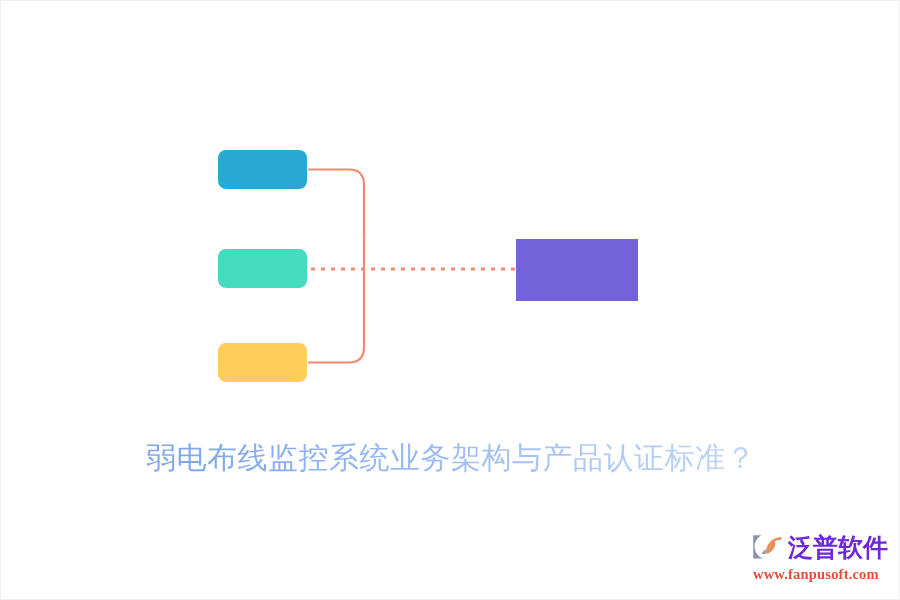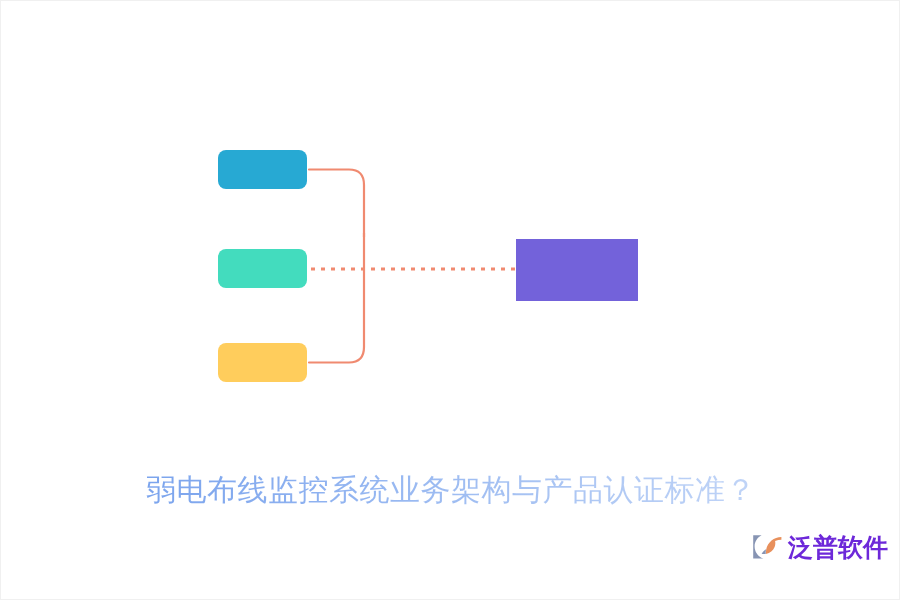--- a/index.html
+++ b/index.html
@@ -47,31 +47,30 @@
   
   .title-wrap {
     position: absolute;
     left: 0;
     top: 437px;
     width: 900px;
     text-align: center;
   }
   .title {
     display: inline-block;
-    font-family: Liberation Serif, serif;
+    font-family: Liberation Mono, monospace;
     font-size: 30px;
     font-weight: 400;
     letter-spacing: 0.5px;
     line-height: 44px;
     white-space: nowrap;
     background-image: linear-gradient(90deg, #7ba4ed 0%, #93b5f1 35%, #a9c4f3 65%, #c0d4f7 100%);
     -webkit-background-clip: text;
     background-clip: text;
     color: transparent;
-    margin-top: 30px;
     -webkit-text-fill-color: transparent;
   }
 
   
   .logo {
     position: absolute;
     right: 12px;
     bottom: 12px;
     width: 136px;
     height: 58px;
@@ -142,15 +141,16 @@
 
   <div class="logo">
     <div class="logo-row">
       <svg class="logo-mark" viewBox="0 0 34 32">
         <path d="M2.2 4.2 L2.2 27.6 L12.4 27.6 C6.6 25.4 3.6 20.4 3.6 15.2 C3.6 10.6 6.2 6.6 10.6 4.2 Z" fill="#8794b3"></path>
         <path d="M30.4 6.0 C23.0 6.0 16.6 11.4 15.2 18.6 C14.9 20.2 14.9 21.6 15.1 22.9 C19.0 22.2 22.2 19.6 23.6 16.0 C24.4 13.9 24.5 11.8 24.1 10.0 C26.2 9.2 28.4 8.8 30.4 8.8 Z" fill="#e8905c"></path>
         <path d="M14.8 23.0 C14.6 21.4 14.7 19.8 15.1 18.2 C13.2 19.2 11.6 20.8 10.6 22.8 C12.0 23.1 13.4 23.2 14.8 23.0 Z" fill="#8794b3"></path>
       </svg>
       <span class="logo-name">泛普软件</span>
     </div>
+    <div class="logo-url">www.fanpusoft.com</div>
   </div>
 
 </div>
 
 </body></html>

